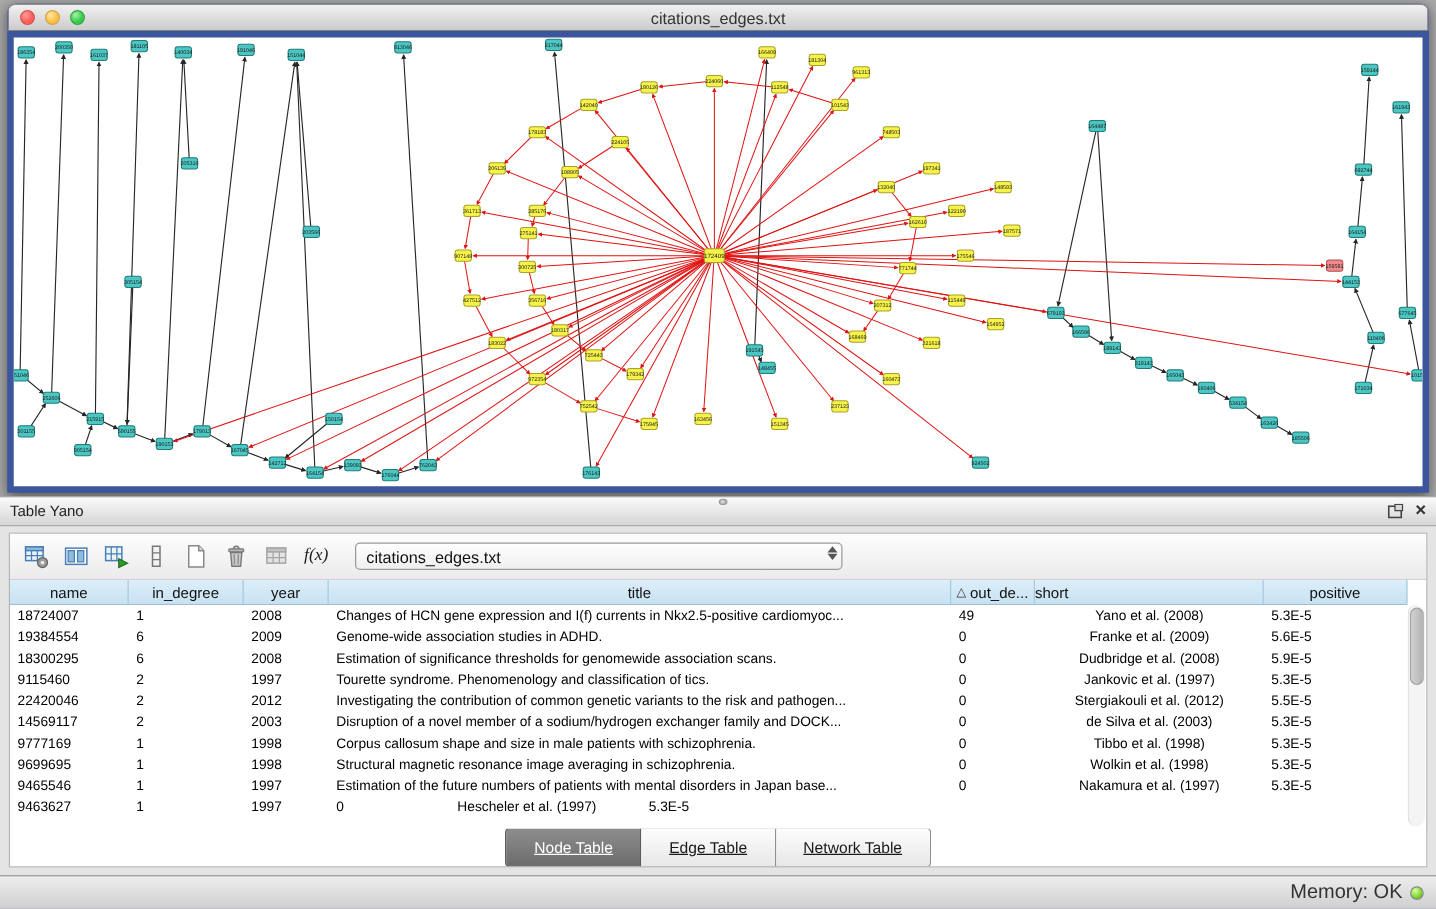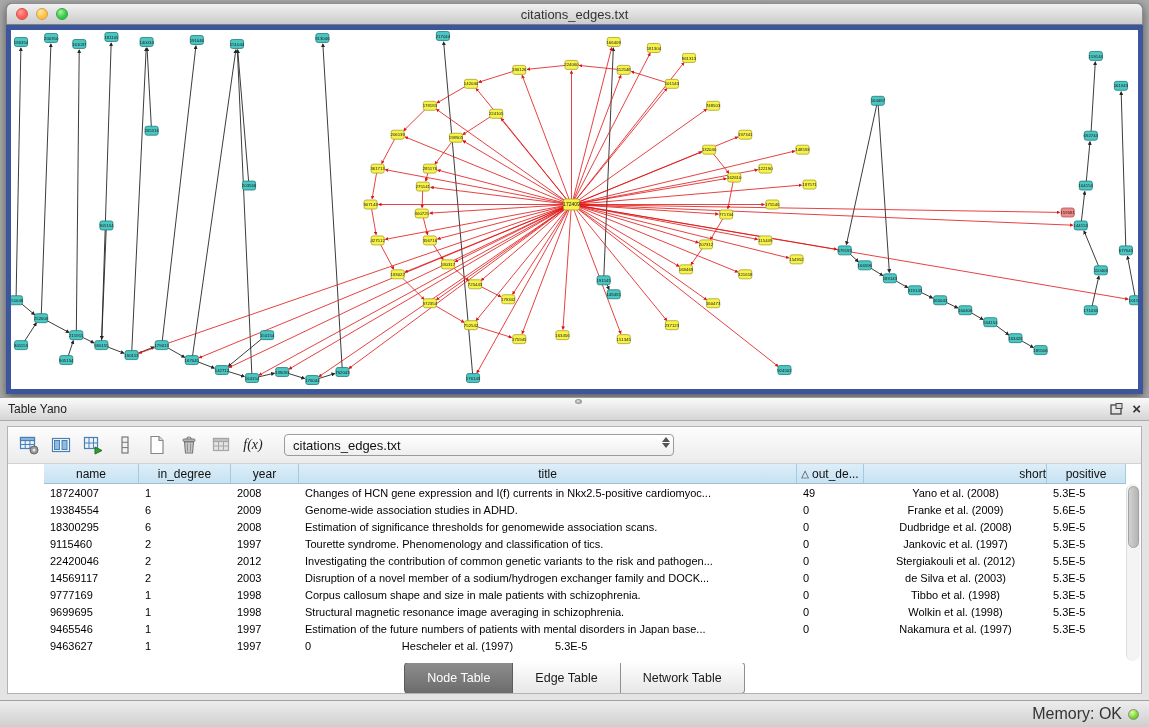--- a/index.html
+++ b/index.html
@@ -57,51 +57,51 @@
   .tool-btn{width:26px;height:26px;display:flex;align-items:center;justify-content:center;border-radius:4px;}
   .fx{font-family:"Liberation Serif",serif;font-style:italic;font-size:14px;color:#222;}
   .dropdown{
     margin-left:12px;width:390px;height:22px;box-sizing:border-box;
     border:1px solid #9b9b9b;border-radius:4px;background:linear-gradient(#ffffff,#efefef);
     display:flex;align-items:center;font-size:13px;color:#111;padding-left:8px;position:relative;
   }
   .dd-arrows{position:absolute;right:3px;top:2px;display:flex;flex-direction:column;gap:1px;align-items:center;}
   .dd-arrows .up{width:0;height:0;border-left:4px solid transparent;border-right:4px solid transparent;border-bottom:5px solid #555;}
   .dd-arrows .down{width:0;height:0;border-left:4px solid transparent;border-right:4px solid transparent;border-top:5px solid #555;}
-  .table-area{flex:1;display:flex;flex-direction:column;position:relative;padding-right:15px;margin-left:36px;}
+  .table-area{flex:1;display:flex;flex-direction:column;position:relative;padding-right:15px;}
   .table-header{
     display:flex;height:19px;flex:0 0 19px;
     background:linear-gradient(#ddeef9,#c7e2f2);
     border-bottom:1px solid #9fc0d4;font-size:12px;color:#111;
   }
   .th{display:flex;align-items:center;justify-content:center;border-right:1px solid #a8c9dd;box-sizing:border-box;gap:3px;white-space:nowrap;overflow:hidden;}
   .sort-glyph{font-size:10px;color:#333;}
   .rows{background:#fff;}
   .row{display:flex;height:17px;font-size:11px;align-items:center;color:#000;}
   .cell{padding-left:6px;white-space:nowrap;overflow:hidden;box-sizing:border-box;}
   .c0{width:95px;flex:0 0 95px;}
   .c1{width:92px;flex:0 0 92px;}
   .c2{width:68px;flex:0 0 68px;}
   .c3{width:498px;flex:0 0 498px;}
   .c4{width:67px;flex:0 0 67px;}
-  .c5{width:183px;flex:0 0 183px;text-align:center;justify-content:flex-end;padding-left:0;}
+  .c5{width:183px;flex:0 0 183px;text-align:center;justify-content:flex-start;padding-left:0;}
   .row .c5{text-align:center;}
   .c6{flex:1;}
   .vscroll{
     position:absolute;right:1px;top:20px;bottom:2px;width:13px;
     background:#f4f4f4;border-left:1px solid #ddd;border-radius:7px;
   }
   .vthumb{position:absolute;left:1px;right:1px;top:2px;height:62px;border-radius:6px;
     background:linear-gradient(90deg,#d2d2d2,#b4b4b4);border:1px solid #a2a2a2;box-sizing:border-box;}
   .filler{flex:1;background:#fff;}
   .tabs{height:30px;flex:0 0 30px;display:flex;align-items:center;justify-content:center;background:#fff;}
   .tab{
     height:32px;padding:0 22px;font-size:12.5px;display:flex;align-items:center;
     border:1px solid #8f8f8f;border-left-width:0;box-sizing:border-box;
-    background:linear-gradient(#fdfdfd,#e7e7e7);color:#1a1a1a;
+    background:linear-gradient(#fdfdfd,#e7e7e7);color:#1a1a1a;text-decoration:underline;
   }
   .tab:first-child{border-left-width:1px;border-radius:4px 0 0 4px;}
   .tab:last-child{border-radius:0 4px 4px 0;}
   .tab.active{background:linear-gradient(#8d8d8d,#6c6c6c);color:#fff;border-color:#5c5c5c;}
   
   #statusbar{
     position:absolute;left:0;bottom:0;width:1149px;height:27px;box-sizing:border-box;
     background:linear-gradient(#ededed,#cfcfcf);border-top:1px solid #a2a2a2;
     display:flex;align-items:center;justify-content:flex-end;gap:6px;padding-right:10px;
     font-size:16px;color:#333;

